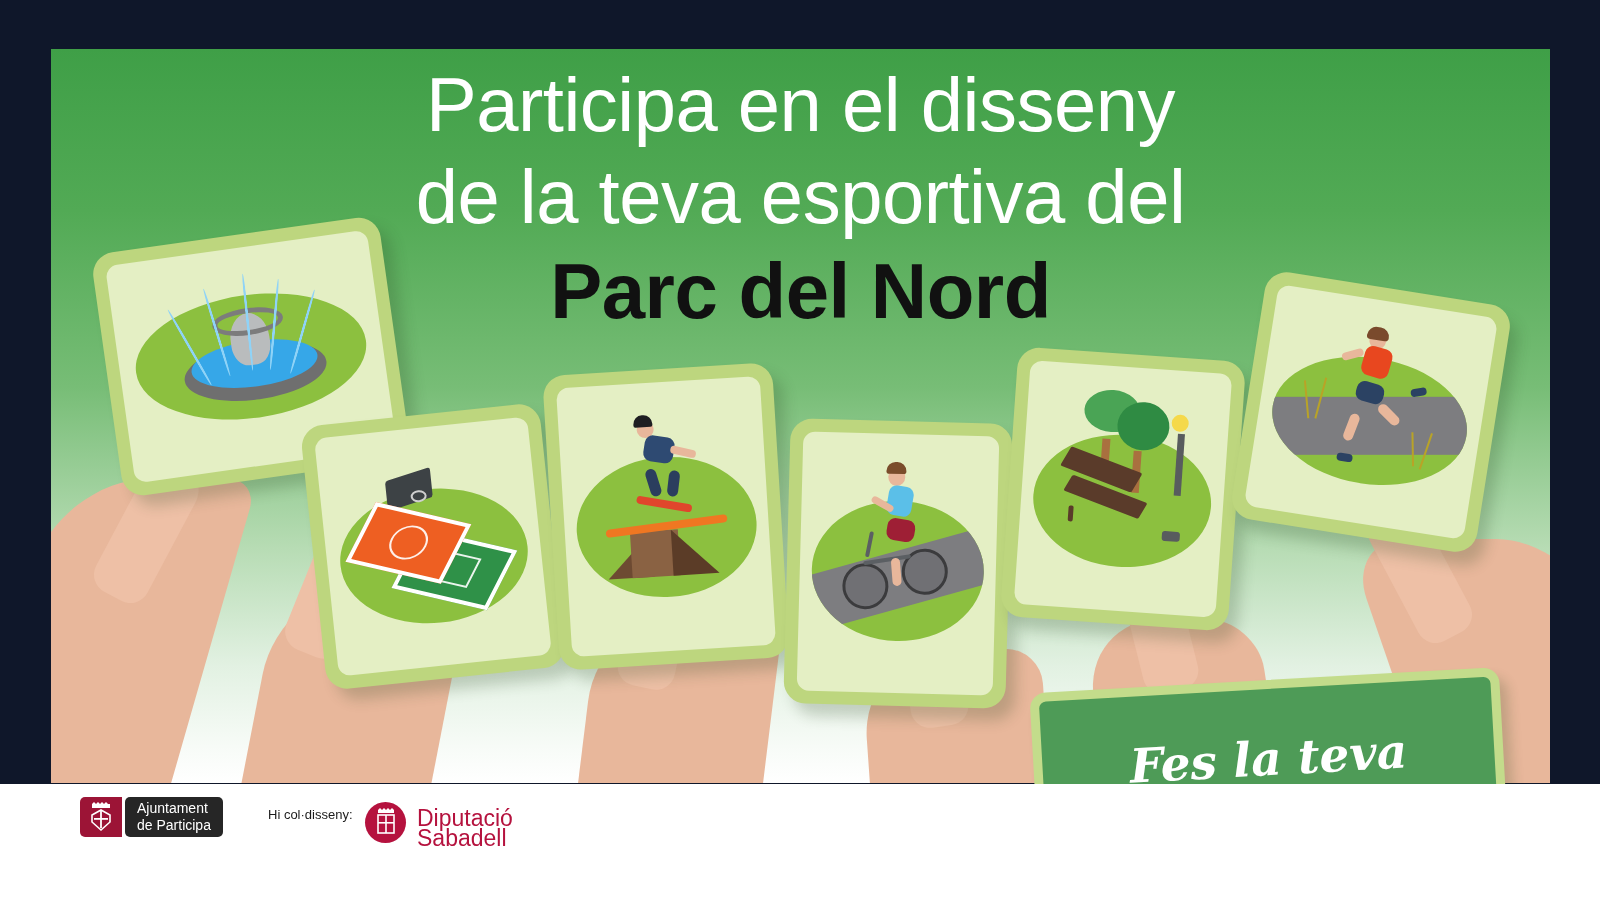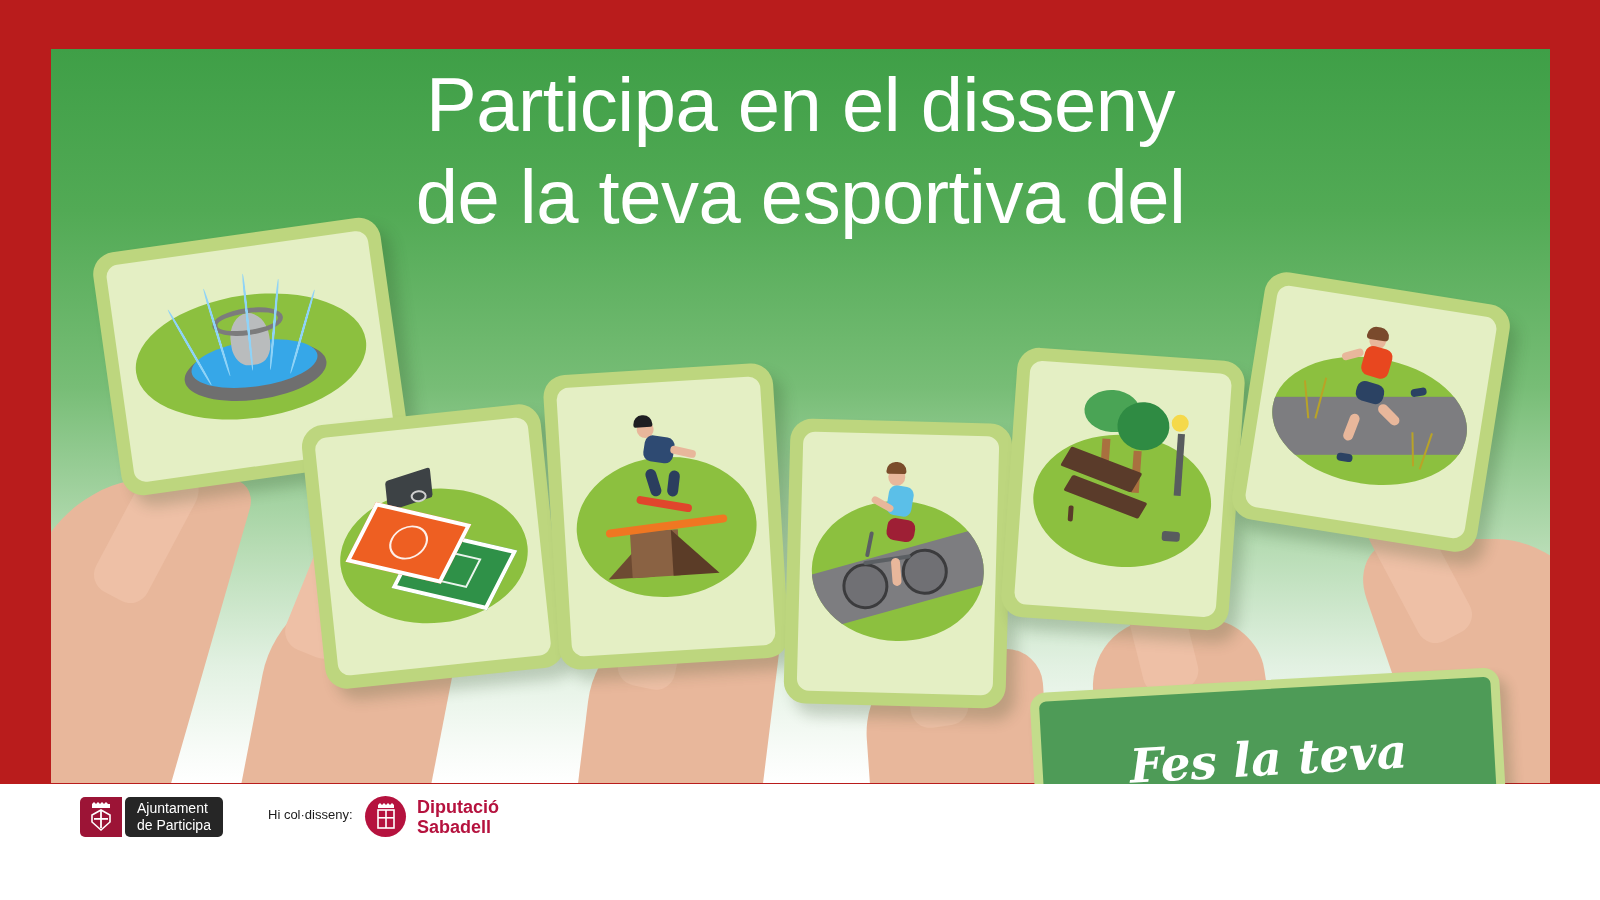--- a/index.html
+++ b/index.html
@@ -1,19 +1,19 @@
 <!DOCTYPE html>
 <html><head>
 <meta charset="utf-8">
 <style>
   * { margin:0; padding:0; box-sizing:border-box; }
   html,body { width:1600px; height:900px; background:#ffffff; overflow:hidden; }
   body { font-family:"Liberation Sans", sans-serif; }
 
-  #stage { position:relative; width:1600px; height:900px; background:#b91c1c; }
+  #stage { position:relative; width:1600px; height:900px; background:#0f172a; }
 
   
   .banner{
     position:absolute; left:51px; top:49px; width:1499px; height:734px;
     background:linear-gradient(180deg,#3f9f47 0%,#52aa55 22%,#77bd76 46%,#b7dcb4 68%,#e2f1e2 84%,#f7fbf7 95%,#ffffff 100%);
     overflow:hidden;
   }
 
   
   .headline{ position:absolute; left:0; top:10px; width:1499px; text-align:center; z-index:40; pointer-events:none;}
@@ -105,32 +105,33 @@
   .footer{ position:absolute; left:0; top:784px; width:1600px; height:116px; background:#fff; z-index:70; }
   .logo-ajt{ position:absolute; left:80px; top:13px; display:flex; height:34px;border-radius:8px; }
   .ajt-crest{ width:42px; height:40px; background:#9c1436; border-radius:5px 0 0 5px;
               display:flex; align-items:center; justify-content:center; }
   .ajt-name{ background:#262626; border-radius:5px; height:40px; padding:3px 12px 0 12px; margin-left:3px;
              color:#fff; font-size:14px; line-height:17px; font-weight:400; }
   .collab{ position:absolute; left:268px; top:23px; font-size:13px; color:#1b1b1b; }
   .logo-dip{ position:absolute; left:365px; top:12px; display:flex; align-items:center; }
   .dip-circle{ width:41px; height:41px; border-radius:50%; background:#b5123e;
                display:flex; align-items:center; justify-content:center; }
-  .dip-name{ margin-left:11px; color:#b5123e; font-weight:700; font-size:18px; line-height:20px; }
+  .dip-name{ margin-left:11px; color:#b5123e; font-weight:400; font-size:23px; line-height:20px;margin-top:12px; }
 </style>
 </head>
 <body>
 
 <div id="stage">
 
   <div class="banner">
 
     <div class="headline">
       <div class="h-line">Participa en el disseny</div>
       <div class="h-line">de la teva esportiva del</div>
+      <div class="h-strong">Parc del Nord</div>
     </div>
 
     <div class="hand" style="left:-40px;top:370px;width:260px;height:380px;">
       <div class="palm" style="left:0;top:60px;width:200px;height:330px;border-radius:90px 30px 0 0;transform:skewX(-16deg);"></div>
       <div class="thumb" style="left:108px;top:36px;width:58px;height:150px;transform:rotate(28deg);"></div>
     </div>
 
     <div class="hand" style="left:180px;top:450px;width:280px;height:340px;">
       <div class="palm" style="left:20px;top:80px;width:190px;height:310px;border-radius:95px 40px 0 0;transform:skewX(-11deg);"></div>
       <div class="thumb" style="left:74px;top:10px;width:60px;height:150px;transform:rotate(22deg);"></div>

